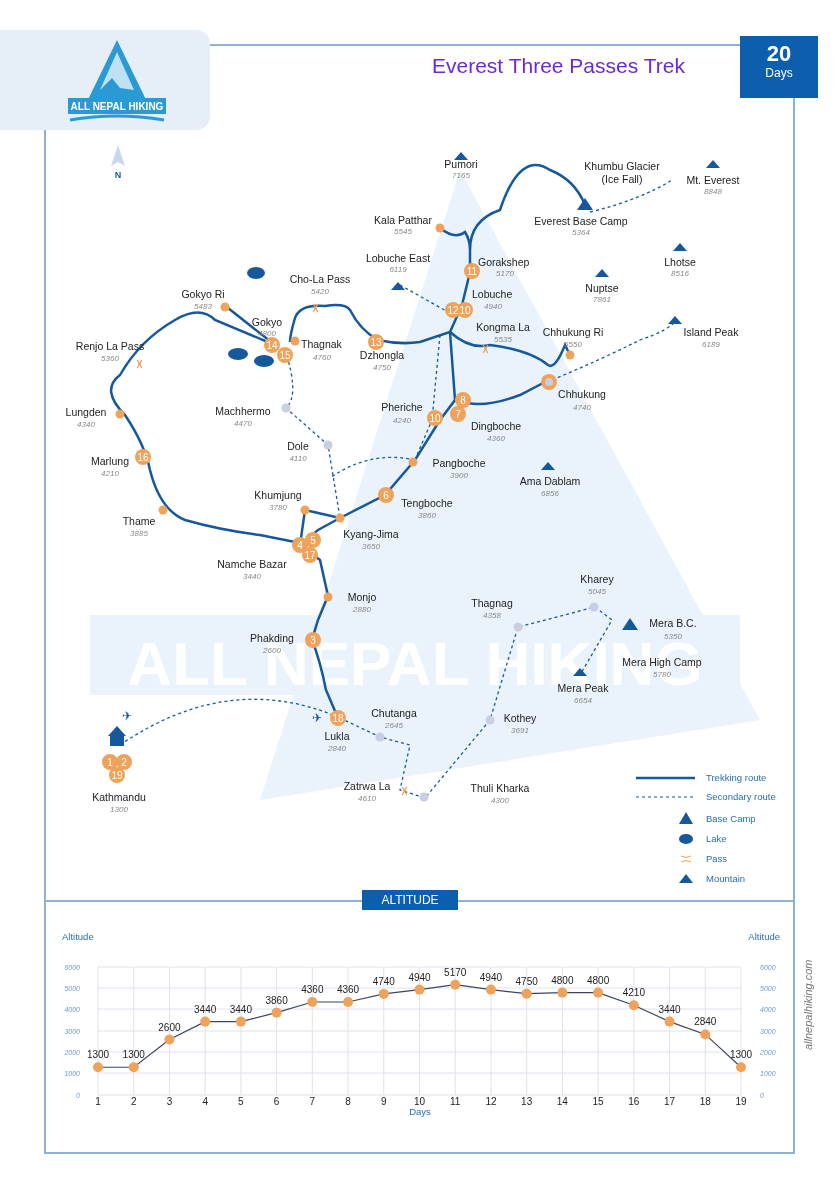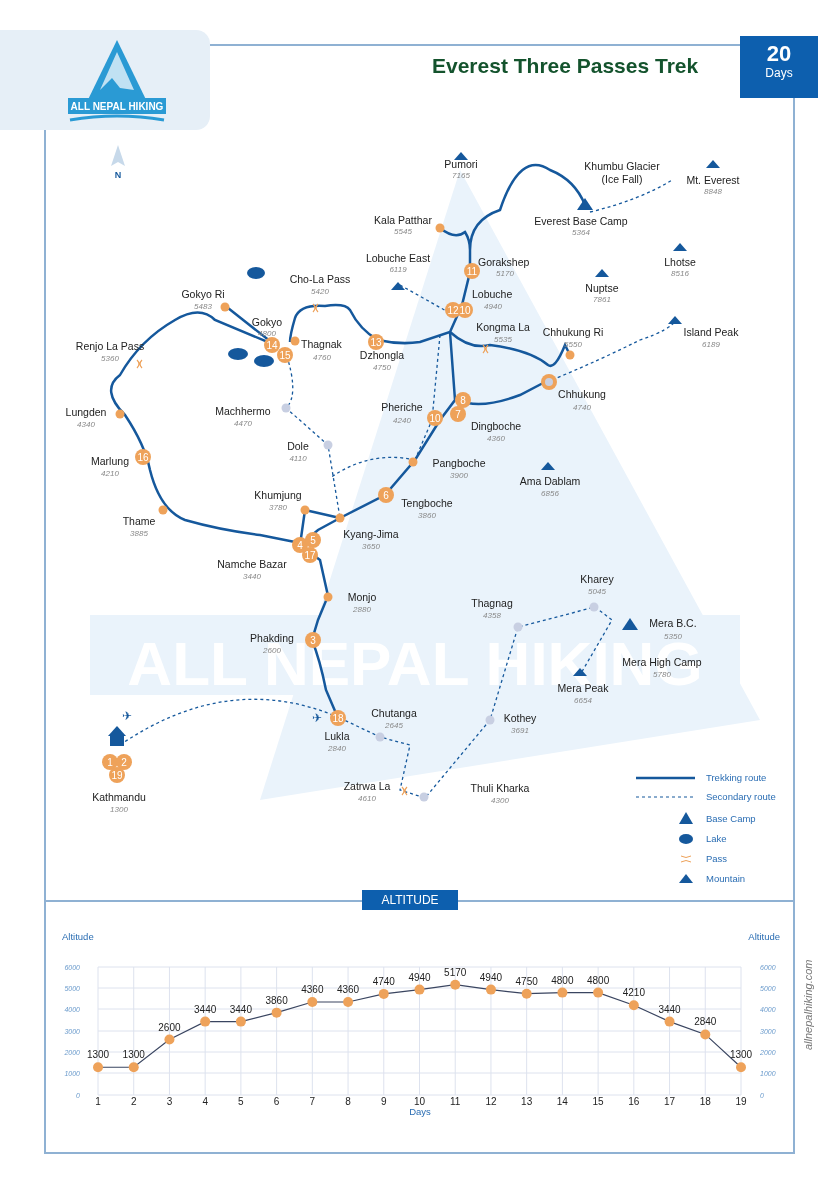--- a/index.html
+++ b/index.html
@@ -1,19 +1,19 @@
 <!DOCTYPE html>
 <html><head>
 <meta charset="utf-8">
 <style>
   html,body{margin:0;padding:0;background:#fff;}
   body{width:840px;height:1200px;position:relative;overflow:hidden;font-family:"Liberation Sans","DejaVu Sans",sans-serif;color:#222;}
   .frame{position:absolute;left:44px;top:44px;width:751px;height:1110px;border:2px solid #8fb1d3;box-sizing:border-box;}
   .logo-box{position:absolute;left:0;top:30px;width:210px;height:100px;background:#e6eff7;border-radius:0 14px 14px 0;}
-  .title{position:absolute;left:432px;top:54px;font-size:21px;font-weight:bold;color:#14532d;}
+  .title{position:absolute;left:432px;top:54px;font-size:21px;font-weight:normal;color:#6d28d9;}
   .days-box{position:absolute;left:740px;top:36px;width:78px;height:62px;background:#0d5fae;color:#fff;text-align:center;}
   .days-num{font-size:22px;font-weight:bold;margin-top:6px;line-height:24px;}
   .days-lbl{font-size:12px;}
   svg text{font-family:"Liberation Sans","DejaVu Sans",sans-serif;}
   .lbl{font-size:10.5px;fill:#222;}
   .alt{font-size:8px;fill:#888;font-style:italic;}
   .leg{font-size:9.5px;fill:#2a6db3;}
   .chart-sep{position:absolute;left:44px;top:900px;width:751px;height:0;border-top:2px solid #8fb1d3;}
   .chart-title{position:absolute;left:362px;top:890px;width:96px;height:20px;background:#0d5fae;color:#fff;font-size:12px;text-align:center;line-height:20px;}
   .watermark{position:absolute;left:802px;top:1050px;transform:rotate(-90deg);transform-origin:left top;font-size:11px;color:#777;font-style:italic;white-space:nowrap;}

